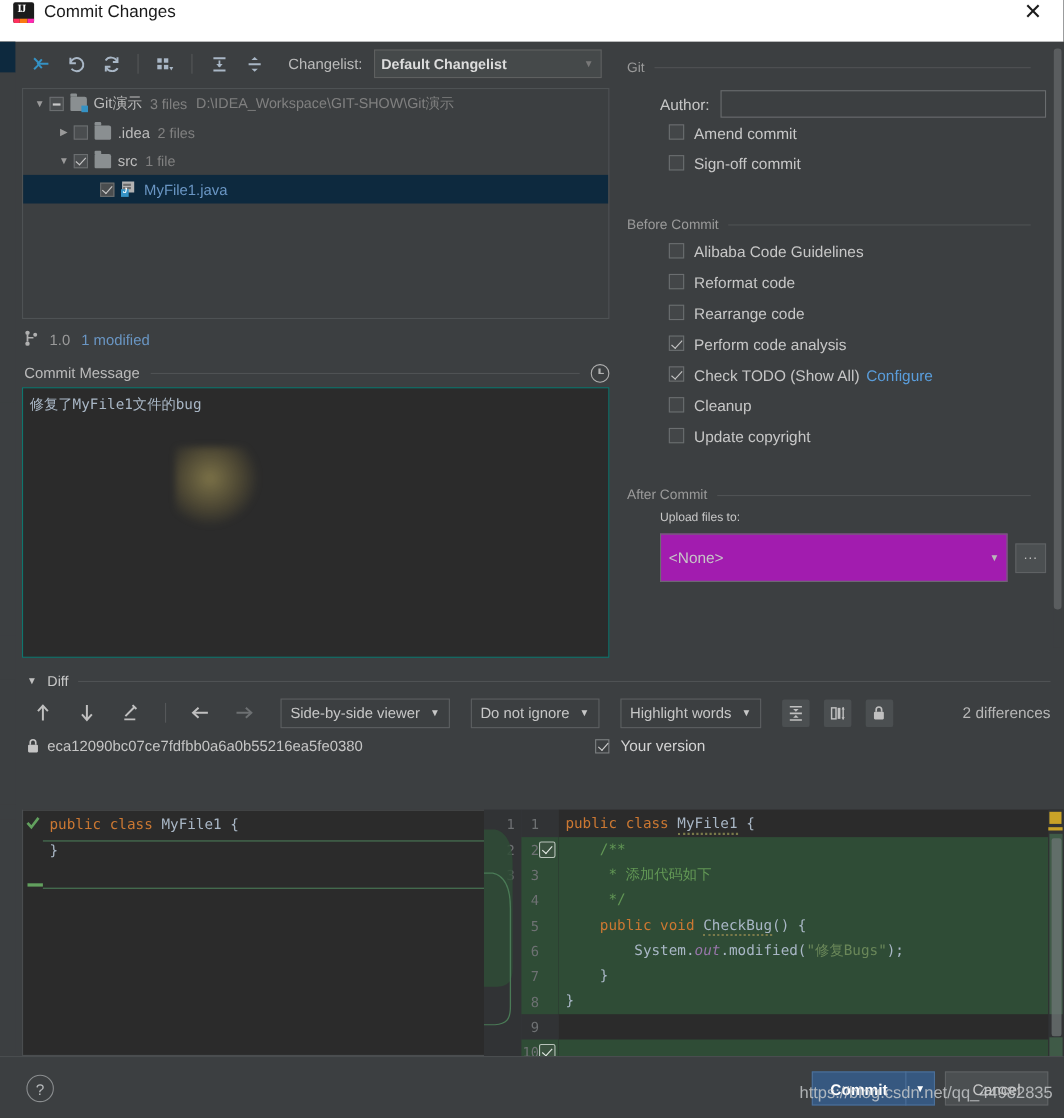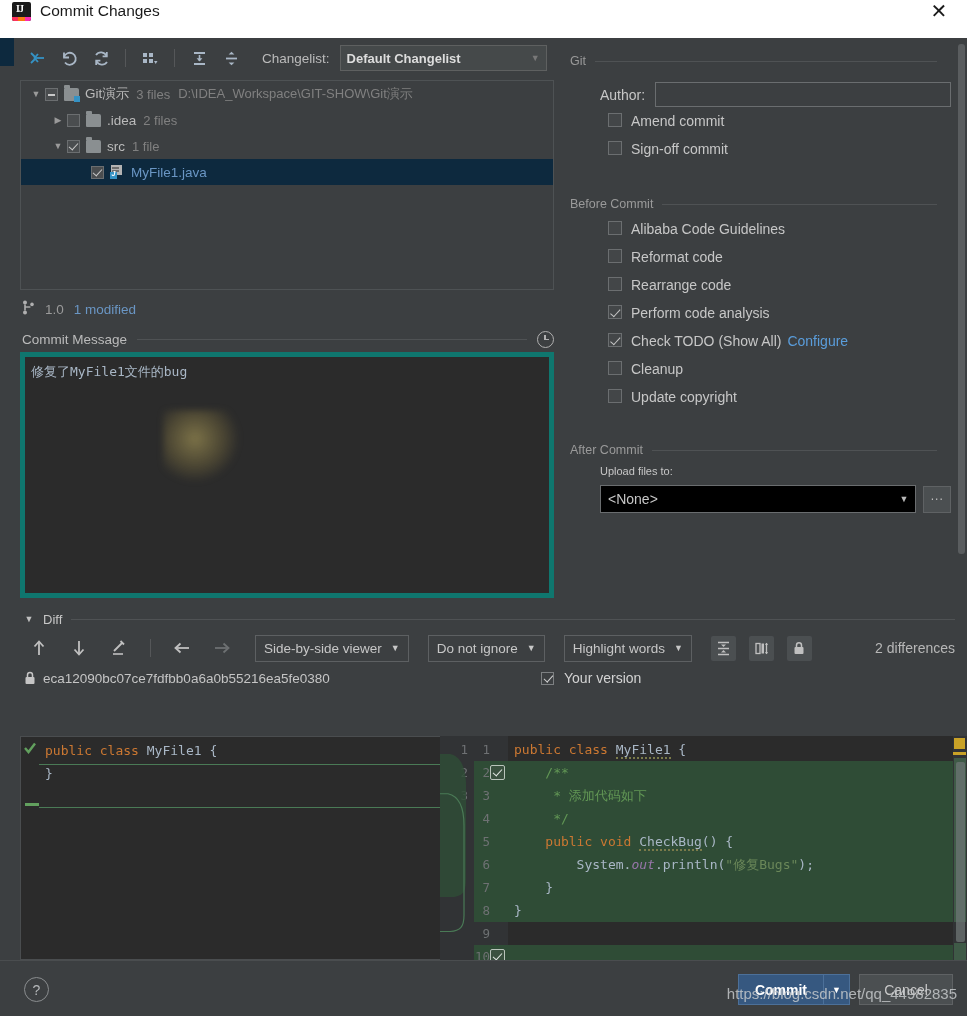--- a/index.html
+++ b/index.html
@@ -83,21 +83,21 @@
   #statusline .mod{color:#6a96c4;}
 
   
   #cm-head{position:absolute;left:8px;right:6px;top:290px;height:22px;display:flex;align-items:center;}
   #cm-head .lbl{color:#bbb;}
   #cm-head .rule{flex:1;height:1px;background:#4f5254;margin:0 10px;}
   #cm-head .clock{width:17px;height:17px;border:1.6px solid #b0b0b0;border-radius:50%;position:relative;flex:none;}
   #cm-head .clock::before{content:"";position:absolute;left:6px;top:3px;width:1.6px;height:5px;background:#b0b0b0;}
   #cm-head .clock::after{content:"";position:absolute;left:6.5px;top:7px;width:4px;height:1.6px;background:#b0b0b0;}
   #cm-box{position:absolute;left:6px;right:6px;top:314px;height:246px;background:#2b2b2b;
-    border:5px solid #0f766e;overflow:hidden;}
+    border:1px solid #0f766e;overflow:hidden;}
   #cm-text{position:absolute;left:6px;top:6px;color:#a9b7c6;font-size:13px;
     font-family:"DejaVu Sans Mono",monospace;}
   #cm-blob{position:absolute;left:138px;top:53px;width:76px;height:72px;
     background:radial-gradient(ellipse at 42% 40%, rgba(190,172,95,.55) 0%, rgba(150,132,70,.30) 45%, rgba(60,58,45,0) 72%);
     filter:blur(3px);}
 
   
   .sec-head{display:flex;align-items:center;height:18px;margin-bottom:4px;}
   .sec-head .t{color:#9a9a9a;font-size:12.5px;}
   .sec-head .rule{flex:1;height:1px;background:#4f5254;margin-left:9px;margin-right:14px;}
@@ -109,21 +109,21 @@
   .ck .box{width:14px;height:14px;border:1px solid #6b6e70;background:#434648;
     margin-right:9px;flex:none;position:relative;}
   .ck .box.on::after{content:"";position:absolute;left:4px;top:0.5px;width:4px;height:8.5px;
     border:solid #c5c5c5;border-width:0 1.7px 1.7px 0;transform:rotate(42deg);}
   .ck .lb{color:#c7c7c7;font-size:14px;}
   .ck .link{color:#5a9ddb;margin-left:6px;font-size:14px;}
   .sp-before{margin-top:14px;}
   .row-upload{margin-left:30px;}
   .row-upload .lab{color:#c7c7c7;font-size:11px;margin:6px 0 8px 0;}
   .row-upload .selwrap{display:flex;align-items:center;gap:7px;}
-  #upload-select{width:322px;height:28px;background:#000000;border:1px solid #6a6d6f;
+  #upload-select{width:322px;height:44px;background:#a21caf;border:1px solid #6a6d6f;
     display:flex;align-items:center;padding:0 7px;color:#c7c7c7;font-size:14px;}
   #upload-select .arrow{margin-left:auto;color:#b9b9b9;font-size:9px;}
   #upload-browse{width:28px;height:27px;background:#4b4f51;border:1px solid #5f6264;
     display:flex;align-items:center;justify-content:center;color:#c0c0c0;font-size:12px;
     letter-spacing:1px;padding-bottom:6px;}
   #rp-scroll{position:absolute;right:2px;top:6px;width:7px;height:545px;background:#3c3f41;}
   #rp-scroll i{position:absolute;left:0;top:0;width:7px;height:510px;background:#5a5d5f;border-radius:3px;display:block;}
 
   
   #diffsec{position:absolute;left:14px;right:0;top:570px;bottom:56px;}
@@ -571,21 +571,21 @@
 
       <div class="pane" id="pane-right">
         <div class="addline" style="position:absolute;left:0;right:14px;top:25px;height:161px;"></div>
         <div class="addline" style="position:absolute;left:0;right:14px;top:209px;height:23px;"></div>
 
         <div class="code" style="top:2px;left:6px;"><span class="k">public class </span><span class="cls wavy">MyFile1</span><span class="pl"> {</span></div>
         <div class="code" style="top:25px;left:6px;"><span class="cmt">    /**</span></div>
         <div class="code" style="top:48px;left:6px;"><span class="cmt">     * 添加代码如下</span></div>
         <div class="code" style="top:71px;left:6px;"><span class="cmt">     */</span></div>
         <div class="code" style="top:94px;left:6px;"><span class="k">    public void </span><span class="fn wavy">CheckBug</span><span class="pl">() {</span></div>
-        <div class="code" style="top:117px;left:6px;"><span class="pl">        System.</span><span class="fld">out</span><span class="pl">.println(</span><span class="str">"修复Bugs"</span><span class="pl">);</span></div>
+        <div class="code" style="top:117px;left:6px;"><span class="pl">        System.</span><span class="fld">out</span><span class="pl">.modified(</span><span class="str">"修复Bugs"</span><span class="pl">);</span></div>
         <div class="code" style="top:140px;left:6px;"><span class="pl">    }</span></div>
         <div class="code" style="top:163px;left:6px;"><span class="pl">}</span></div>
 
         <div id="rscroll">
           <i class="warn"></i>
           <i class="warn2"></i>
           <i class="grn" style="top:22px;height:164px;"></i>
           <i class="grn" style="top:207px;height:24px;"></i>
           <i class="thumb" style="top:26px;height:180px;"></i>
         </div>

